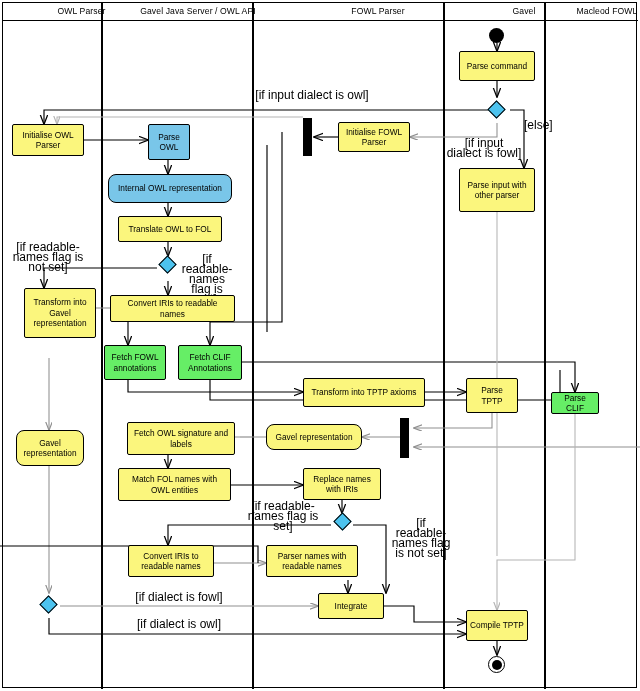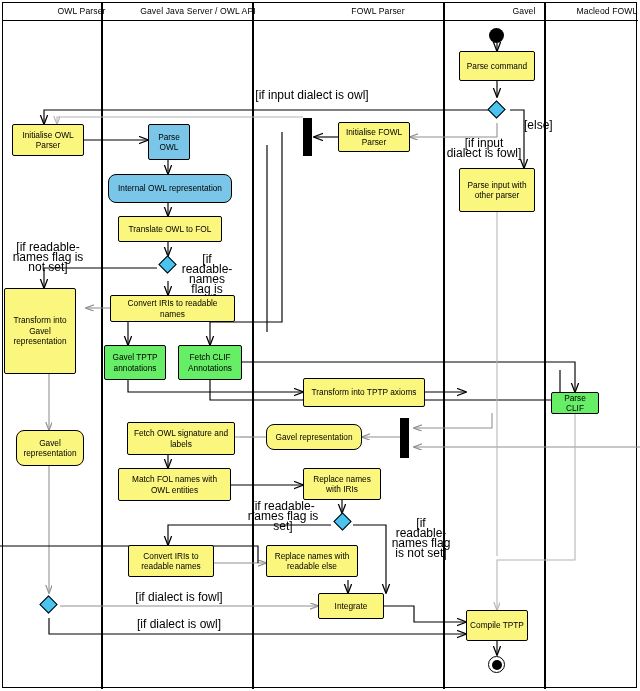--- a/index.html
+++ b/index.html
@@ -176,53 +176,54 @@
 
   <div class="node obj blue" style="left:108px;top:174px;width:124px;height:29px">Internal OWL representation</div>
 
   <div class="node act yellow" style="left:118px;top:216px;width:104px;height:26px">Translate OWL to FOL</div>
 
   <div class="diamond" style="left:161px;top:258px;width:13px;height:13px"></div>
 
   <div class="guard" style="left:6px;top:242px;width:84px">[if readable-names flag is not set]</div>
   <div class="guard" style="left:181px;top:254px;width:52px">[if readable-names flag is set]</div>
 
-  <div class="node act yellow" style="left:4px;top:288px;width:72px;height:86px">Transform into Gavel representation</div>
+  <div class="node act yellow" style="left:24px;top:288px;width:72px;height:50px">Transform into Gavel representation</div>
 
   <div class="node act yellow" style="left:110px;top:295px;width:125px;height:27px">Convert IRIs to readable names</div>
 
-  <div class="node act green" style="left:104px;top:345px;width:62px;height:35px">Gavel TPTP annotations</div>
+  <div class="node act green" style="left:104px;top:345px;width:62px;height:35px">Fetch FOWL annotations</div>
 
   <div class="node act green" style="left:178px;top:345px;width:64px;height:35px">Fetch CLIF Annotations</div>
 
   <div class="node obj yellow" style="left:16px;top:430px;width:68px;height:36px">Gavel representation</div>
 
   <div class="node act yellow" style="left:303px;top:378px;width:122px;height:29px">Transform into TPTP axioms</div>
 
+  <div class="node act yellow" style="left:466px;top:378px;width:52px;height:35px">Parse TPTP</div>
 
   <div class="node act green" style="left:551px;top:392px;width:48px;height:22px">Parse CLIF</div>
 
   <div class="bar" style="left:400px;top:418px;width:9px;height:40px"></div>
 
   <div class="node obj yellow" style="left:266px;top:424px;width:96px;height:26px">Gavel representation</div>
 
   <div class="node act yellow" style="left:127px;top:422px;width:108px;height:33px">Fetch OWL signature and labels</div>
 
   <div class="node act yellow" style="left:118px;top:468px;width:113px;height:33px">Match FOL names with OWL entities</div>
 
   <div class="node act yellow" style="left:303px;top:468px;width:78px;height:32px">Replace names with IRIs</div>
 
   <div class="diamond" style="left:336px;top:515px;width:13px;height:13px"></div>
 
   <div class="guard" style="left:240px;top:501px;width:86px">[if readable-names flag is set]</div>
   <div class="guard" style="left:390px;top:518px;width:62px">[if readable-names flag is not set]</div>
 
   <div class="node act yellow" style="left:128px;top:545px;width:86px;height:32px">Convert IRIs to readable names</div>
 
-  <div class="node act yellow" style="left:266px;top:545px;width:92px;height:32px">Replace names with readable else</div>
+  <div class="node act yellow" style="left:266px;top:545px;width:92px;height:32px">Parser names with readable names</div>
 
   <div class="diamond" style="left:42px;top:598px;width:13px;height:13px"></div>
 
   <div class="guard" style="left:104px;top:592px;width:150px">[if dialect is fowl]</div>
   <div class="guard" style="left:104px;top:619px;width:150px">[if dialect is owl]</div>
 
   <div class="node act yellow" style="left:318px;top:593px;width:66px;height:26px">Integrate</div>
 
   <div class="node act yellow" style="left:466px;top:610px;width:62px;height:31px">Compile TPTP</div>
 

